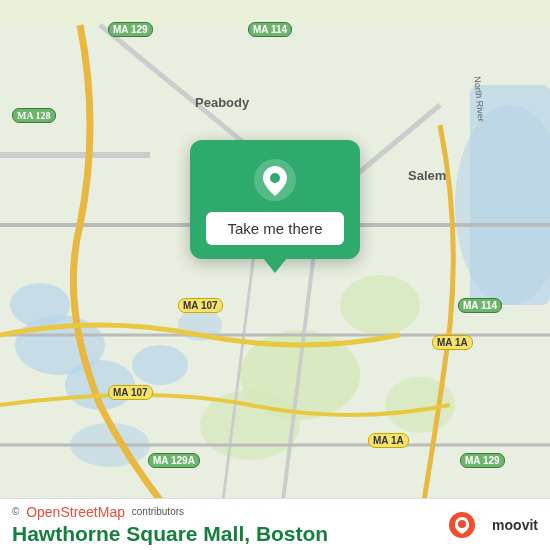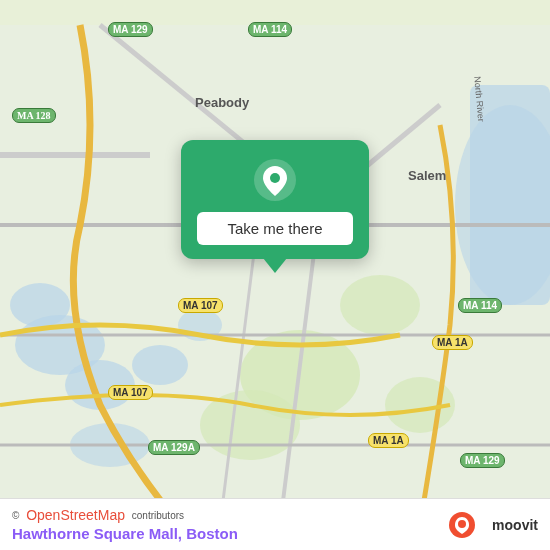--- a/index.html
+++ b/index.html
@@ -53,23 +53,23 @@
       color: #555;
     }
 
     #attribution-link {
       font-size: 14px;
       color: #e84e3b;
       text-decoration: none;
     }
 
     #location-name {
-      font-size: 15px;
+      font-size: 21px;
       font-weight: 600;
-      color: #8b5cf6;
+      color: #15803d;
     }
 
     #moovit-logo {
       display: flex;
       align-items: center;
       gap: 16px;
     }
 
     #moovit-icon {
       width: 28px;
@@ -81,21 +81,21 @@
       font-weight: bold;
       color: #333;
     }
 
     
     #popup-card {
       position: absolute;
       top: 140px;
       left: 50%;
       transform: translateX(-50%);
-      width: 188px;
+      width: 170px;
       background: #2daa6c;
       border-radius: 12px;
       display: flex;
       flex-direction: column;
       align-items: center;
       padding: 18px 16px 14px;
       z-index: 20;
       box-shadow: 0 4px 16px rgba(0,0,0,0.25);
     }
 
@@ -196,21 +196,21 @@
   </svg>
 
   <div class="road-label road-label-green" style="top:22px; left:108px;">MA 129</div>
   <div class="road-label road-label-green" style="top:22px; left:248px;">MA 114</div>
   <div class="road-label road-label-green" style="top:108px; left:12px;font-family:Liberation Serif, serif;">MA 128</div>
   <div class="road-label" style="top:298px; left:178px;">MA 107</div>
   <div class="road-label" style="top:385px; left:108px;">MA 107</div>
   <div class="road-label" style="top:335px; left:432px;">MA 1A</div>
   <div class="road-label road-label-green" style="top:298px; left:458px;">MA 114</div>
   <div class="road-label" style="top:433px; left:368px;">MA 1A</div>
-  <div class="road-label road-label-green" style="top:440px; left:148px;">MA 129A</div>
+  <div class="road-label road-label-green" style="top:453px; left:148px;">MA 129A</div>
   <div class="road-label road-label-green" style="top:453px; left:460px;">MA 129</div>
 
   <div id="popup-card">
 
     <svg id="location-pin-icon" viewBox="0 0 44 44" xmlns="http://www.w3.org/2000/svg">
       <circle cx="22" cy="22" r="21" fill="white" opacity="0.2"></circle>
       <path d="M22 8 C15.4 8 10 13.4 10 20 C10 28 22 38 22 38 C22 38 34 28 34 20 C34 13.4 28.6 8 22 8 Z" fill="white"></path>
       <circle cx="22" cy="20" r="5" fill="#2daa6c"></circle>
     </svg>
 

